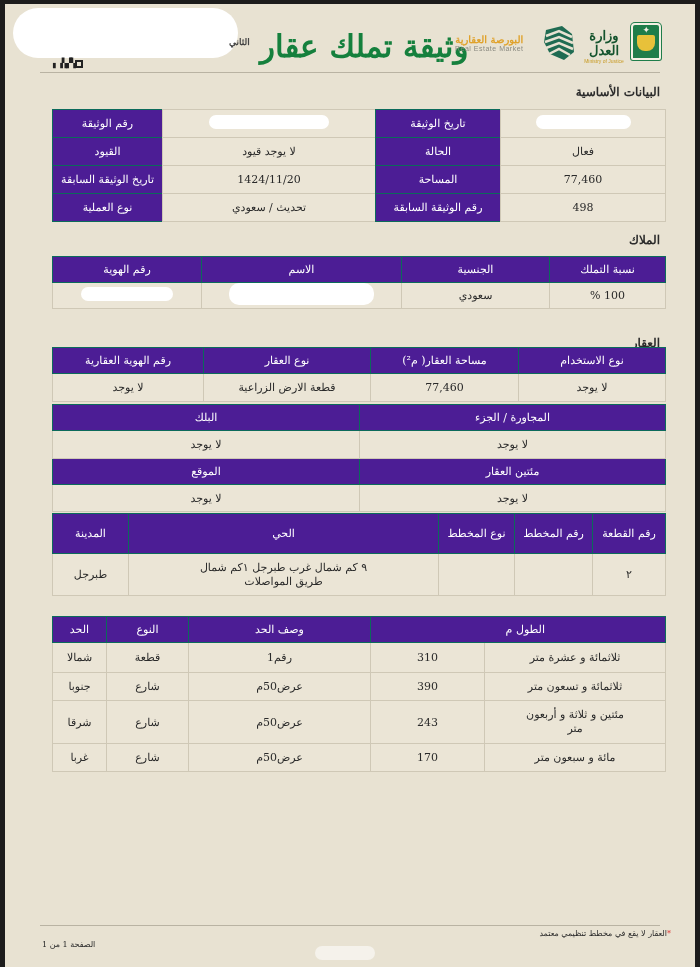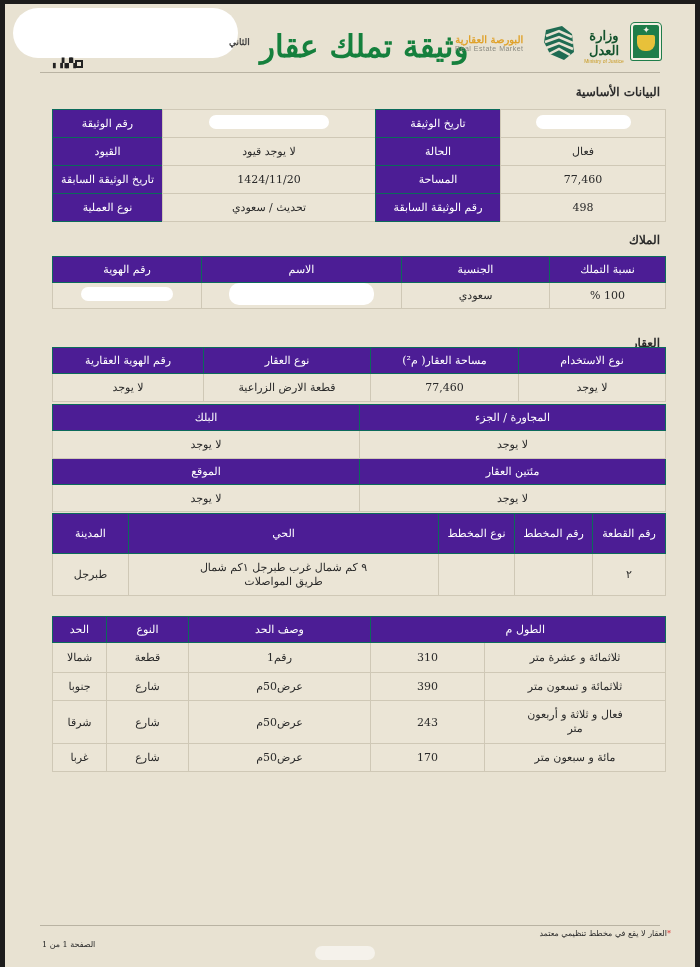--- a/index.html
+++ b/index.html
@@ -236,21 +236,21 @@
       <td class="v">شمالا</td>
     </tr>
     <tr style="height:28px">
       <td class="v">ثلاثمائة و تسعون متر</td>
       <td class="v">390</td>
       <td class="v">عرض50م</td>
       <td class="v">شارع</td>
       <td class="v">جنوبا</td>
     </tr>
     <tr style="height:43px">
-      <td class="v" style="padding:0 35px;line-height:14px">فعال و ثلاثة و أربعون متر</td>
+      <td class="v" style="padding:0 35px;line-height:14px">مئتين و ثلاثة و أربعون متر</td>
       <td class="v">243</td>
       <td class="v">عرض50م</td>
       <td class="v">شارع</td>
       <td class="v">شرقا</td>
     </tr>
     <tr style="height:28px">
       <td class="v">مائة و سبعون متر</td>
       <td class="v">170</td>
       <td class="v">عرض50م</td>
       <td class="v">شارع</td>

